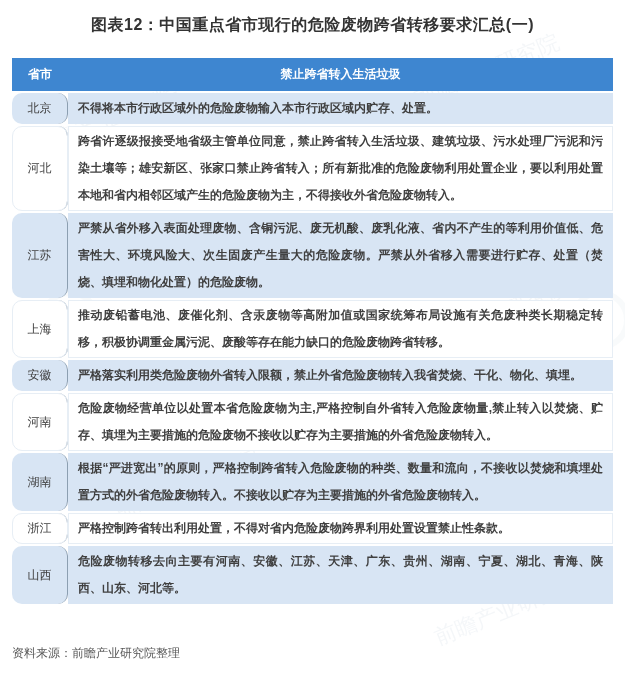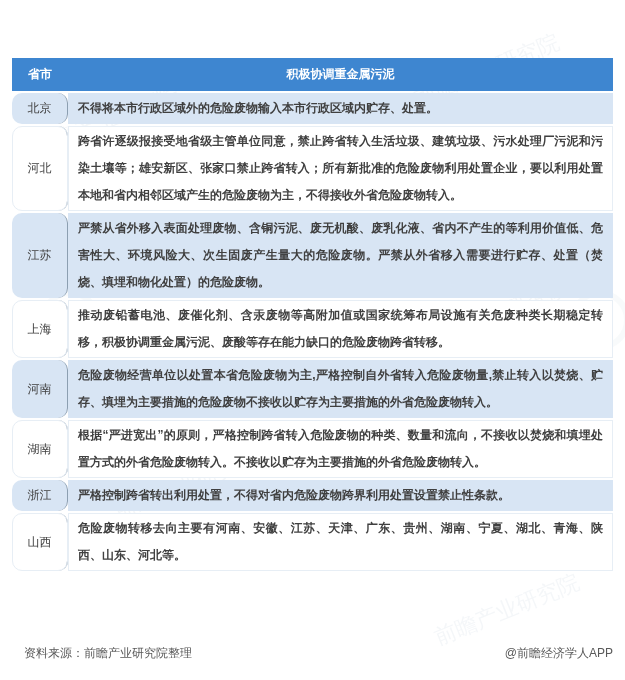--- a/index.html
+++ b/index.html
@@ -67,21 +67,21 @@
     text-align: justify;
     padding: 2px 10px;
     font-weight: bold;
   }
 
   tbody tr:nth-child(odd) td { background: #D8E5F4; }
   tbody tr:nth-child(even) td { background: #FFFFFF; outline: 1px solid #E7EEF5; outline-offset: -1px; }
 
   .footer {
     position: absolute;
-    left: 24px;
+    left: 12px;
     right: 12px;
     top: 645px;
     display: flex;
     justify-content: space-between;
     font-size: 12px;
     color: #595959;
   }
 
   
   .wm-text {
@@ -108,45 +108,50 @@
 
   <span class="wm-text" style="left:30px; top:105px;">前瞻产业研究院</span>
   <span class="wm-text" style="left:410px; top:55px;">前瞻产业研究院</span>
   <span class="wm-text" style="left:420px; top:300px;">前瞻产业研究院</span>
   <span class="wm-text" style="left:110px; top:470px;">前瞻产业研究院</span>
   <span class="wm-text" style="left:430px; top:595px;">前瞻产业研究院</span>
   <div class="wm-circle" style="left:250px; top:130px; width:70px; height:70px;"></div>
   <div class="wm-circle" style="left:40px;  top:290px; width:60px; height:60px;"></div>
   <div class="wm-circle" style="left:570px; top:290px; width:60px; height:60px;"></div>
 
+  <div class="page-title">图表12：中国重点省市现行的危险废物跨省转移要求汇总(一)</div>
 
   <div class="table-wrap">
     <table class="req-table">
       <thead>
         <tr>
           <th class="h-province">省市</th>
-          <th class="h-req">积极协调重金属污泥</th>
+          <th class="h-req">禁止跨省转入生活垃圾</th>
         </tr>
       </thead>
       <tbody>
         <tr>
           <td class="c-province">北京</td>
           <td class="c-req">不得将本市行政区域外的危险废物输入本市行政区域内贮存、处置。</td>
         </tr>
         <tr>
           <td class="c-province">河北</td>
           <td class="c-req">跨省许逐级报接受地省级主管单位同意，禁止跨省转入生活垃圾、建筑垃圾、污水处理厂污泥和污染土壤等；雄安新区、张家口禁止跨省转入；所有新批准的危险废物利用处置企业，要以利用处置本地和省内相邻区域产生的危险废物为主，不得接收外省危险废物转入。</td>
         </tr>
         <tr>
           <td class="c-province">江苏</td>
           <td class="c-req">严禁从省外移入表面处理废物、含铜污泥、废无机酸、废乳化液、省内不产生的等利用价值低、危害性大、环境风险大、次生固废产生量大的危险废物。严禁从外省移入需要进行贮存、处置（焚烧、填埋和物化处置）的危险废物。</td>
         </tr>
         <tr>
           <td class="c-province">上海</td>
           <td class="c-req">推动废铅蓄电池、废催化剂、含汞废物等高附加值或国家统筹布局设施有关危废种类长期稳定转移，积极协调重金属污泥、废酸等存在能力缺口的危险废物跨省转移。</td>
+        </tr>
+        <tr>
+          <td class="c-province">安徽</td>
+          <td class="c-req">严格落实利用类危险废物外省转入限额，禁止外省危险废物转入我省焚烧、干化、物化、填埋。</td>
         </tr>
         <tr>
           <td class="c-province">河南</td>
           <td class="c-req">危险废物经营单位以处置本省危险废物为主,严格控制自外省转入危险废物量,禁止转入以焚烧、贮存、填埋为主要措施的危险废物不接收以贮存为主要措施的外省危险废物转入。</td>
         </tr>
         <tr>
           <td class="c-province">湖南</td>
           <td class="c-req">根据“严进宽出”的原则，严格控制跨省转入危险废物的种类、数量和流向，不接收以焚烧和填埋处置方式的外省危险废物转入。不接收以贮存为主要措施的外省危险废物转入。</td>
         </tr>
         <tr>
@@ -156,16 +161,15 @@
         <tr>
           <td class="c-province">山西</td>
           <td class="c-req">危险废物转移去向主要有河南、安徽、江苏、天津、广东、贵州、湖南、宁夏、湖北、青海、陕西、山东、河北等。</td>
         </tr>
       </tbody>
     </table>
   </div>
 
   <div class="footer">
     <span>资料来源：前瞻产业研究院整理</span>
-    <span>@前瞻经济学人APP</span>
   </div>
 
 </div>
 
 </body></html>

